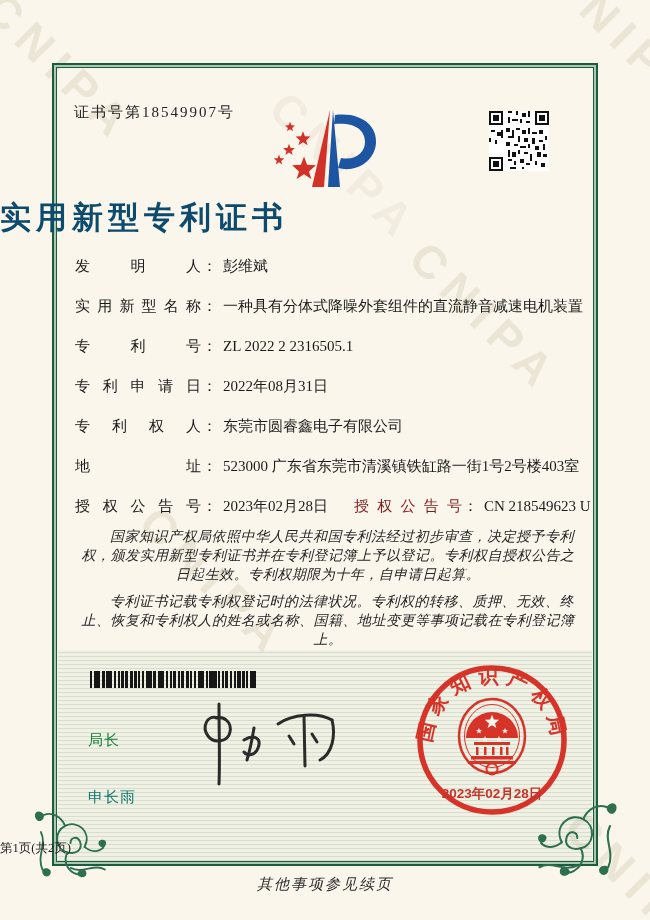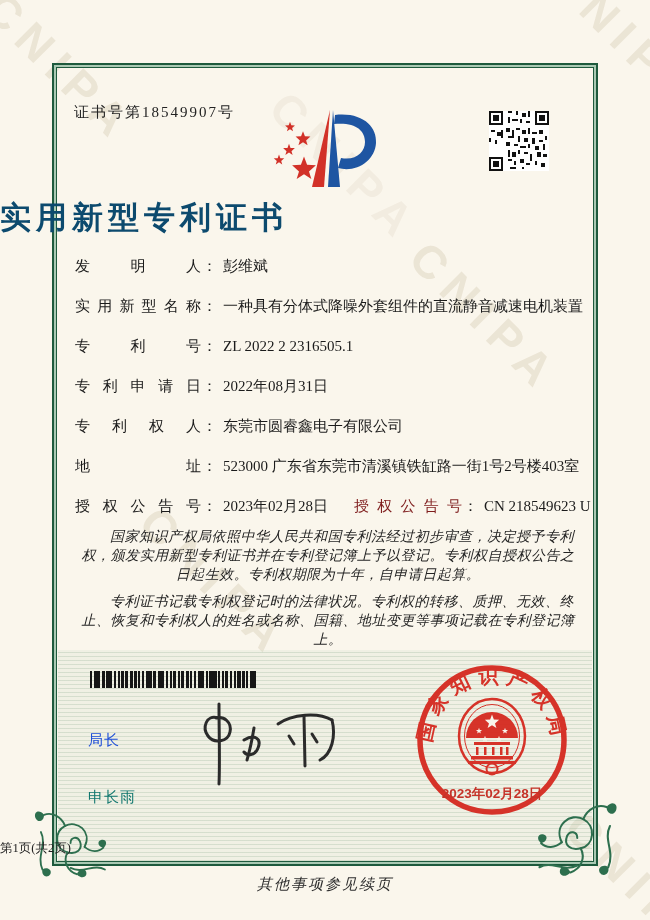--- a/index.html
+++ b/index.html
@@ -53,21 +53,21 @@
     font-size:14px; line-height:19px; font-style:italic; letter-spacing:0.5px; color:#242424;
   }
   .bodytext p{margin:0 0 8px 0; text-indent:2em;text-align:center;}
   .barcode{
     position:absolute; left:90px; top:671px; width:168px; height:17px;
     background-image:
       repeating-linear-gradient(90deg,#161616 0 2px,transparent 2px 4px),
       repeating-linear-gradient(90deg,#161616 0 1px,transparent 1px 7px),
       repeating-linear-gradient(90deg,transparent 0 5px,#161616 5px 8px,transparent 8px 13px);
   }
-  .sig-title{position:absolute; left:88px; top:731px; font-family:"Liberation Sans","DejaVu Sans",sans-serif; font-size:15px; color:#1d4ed8; letter-spacing:1px;}
+  .sig-title{position:absolute; left:88px; top:731px; font-family:"Liberation Sans","DejaVu Sans",sans-serif; font-size:15px; color:#15803d; letter-spacing:1px;}
   .sig-name{position:absolute; left:88px; top:788px; font-family:"Liberation Sans","DejaVu Sans",sans-serif; font-size:15px; color:#0f766e; letter-spacing:1px;}
   .signature{position:absolute; left:192px; top:702px;}
   .seal{position:absolute; left:412px; top:660px; opacity:0.94;}
   .pagefoot{position:absolute; left:0; right:0; top:840px; text-align:left; font-size:12.5px; color:#222;}
   .contnote{
     position:absolute; left:0; right:0; top:875px; text-align:center;
     font-size:15px; font-style:italic; letter-spacing:2px; color:#2e2e2e;
   }
   .flourish{position:absolute;}
   .fl-left{left:30px; top:804px; transform:scaleX(-1);}

